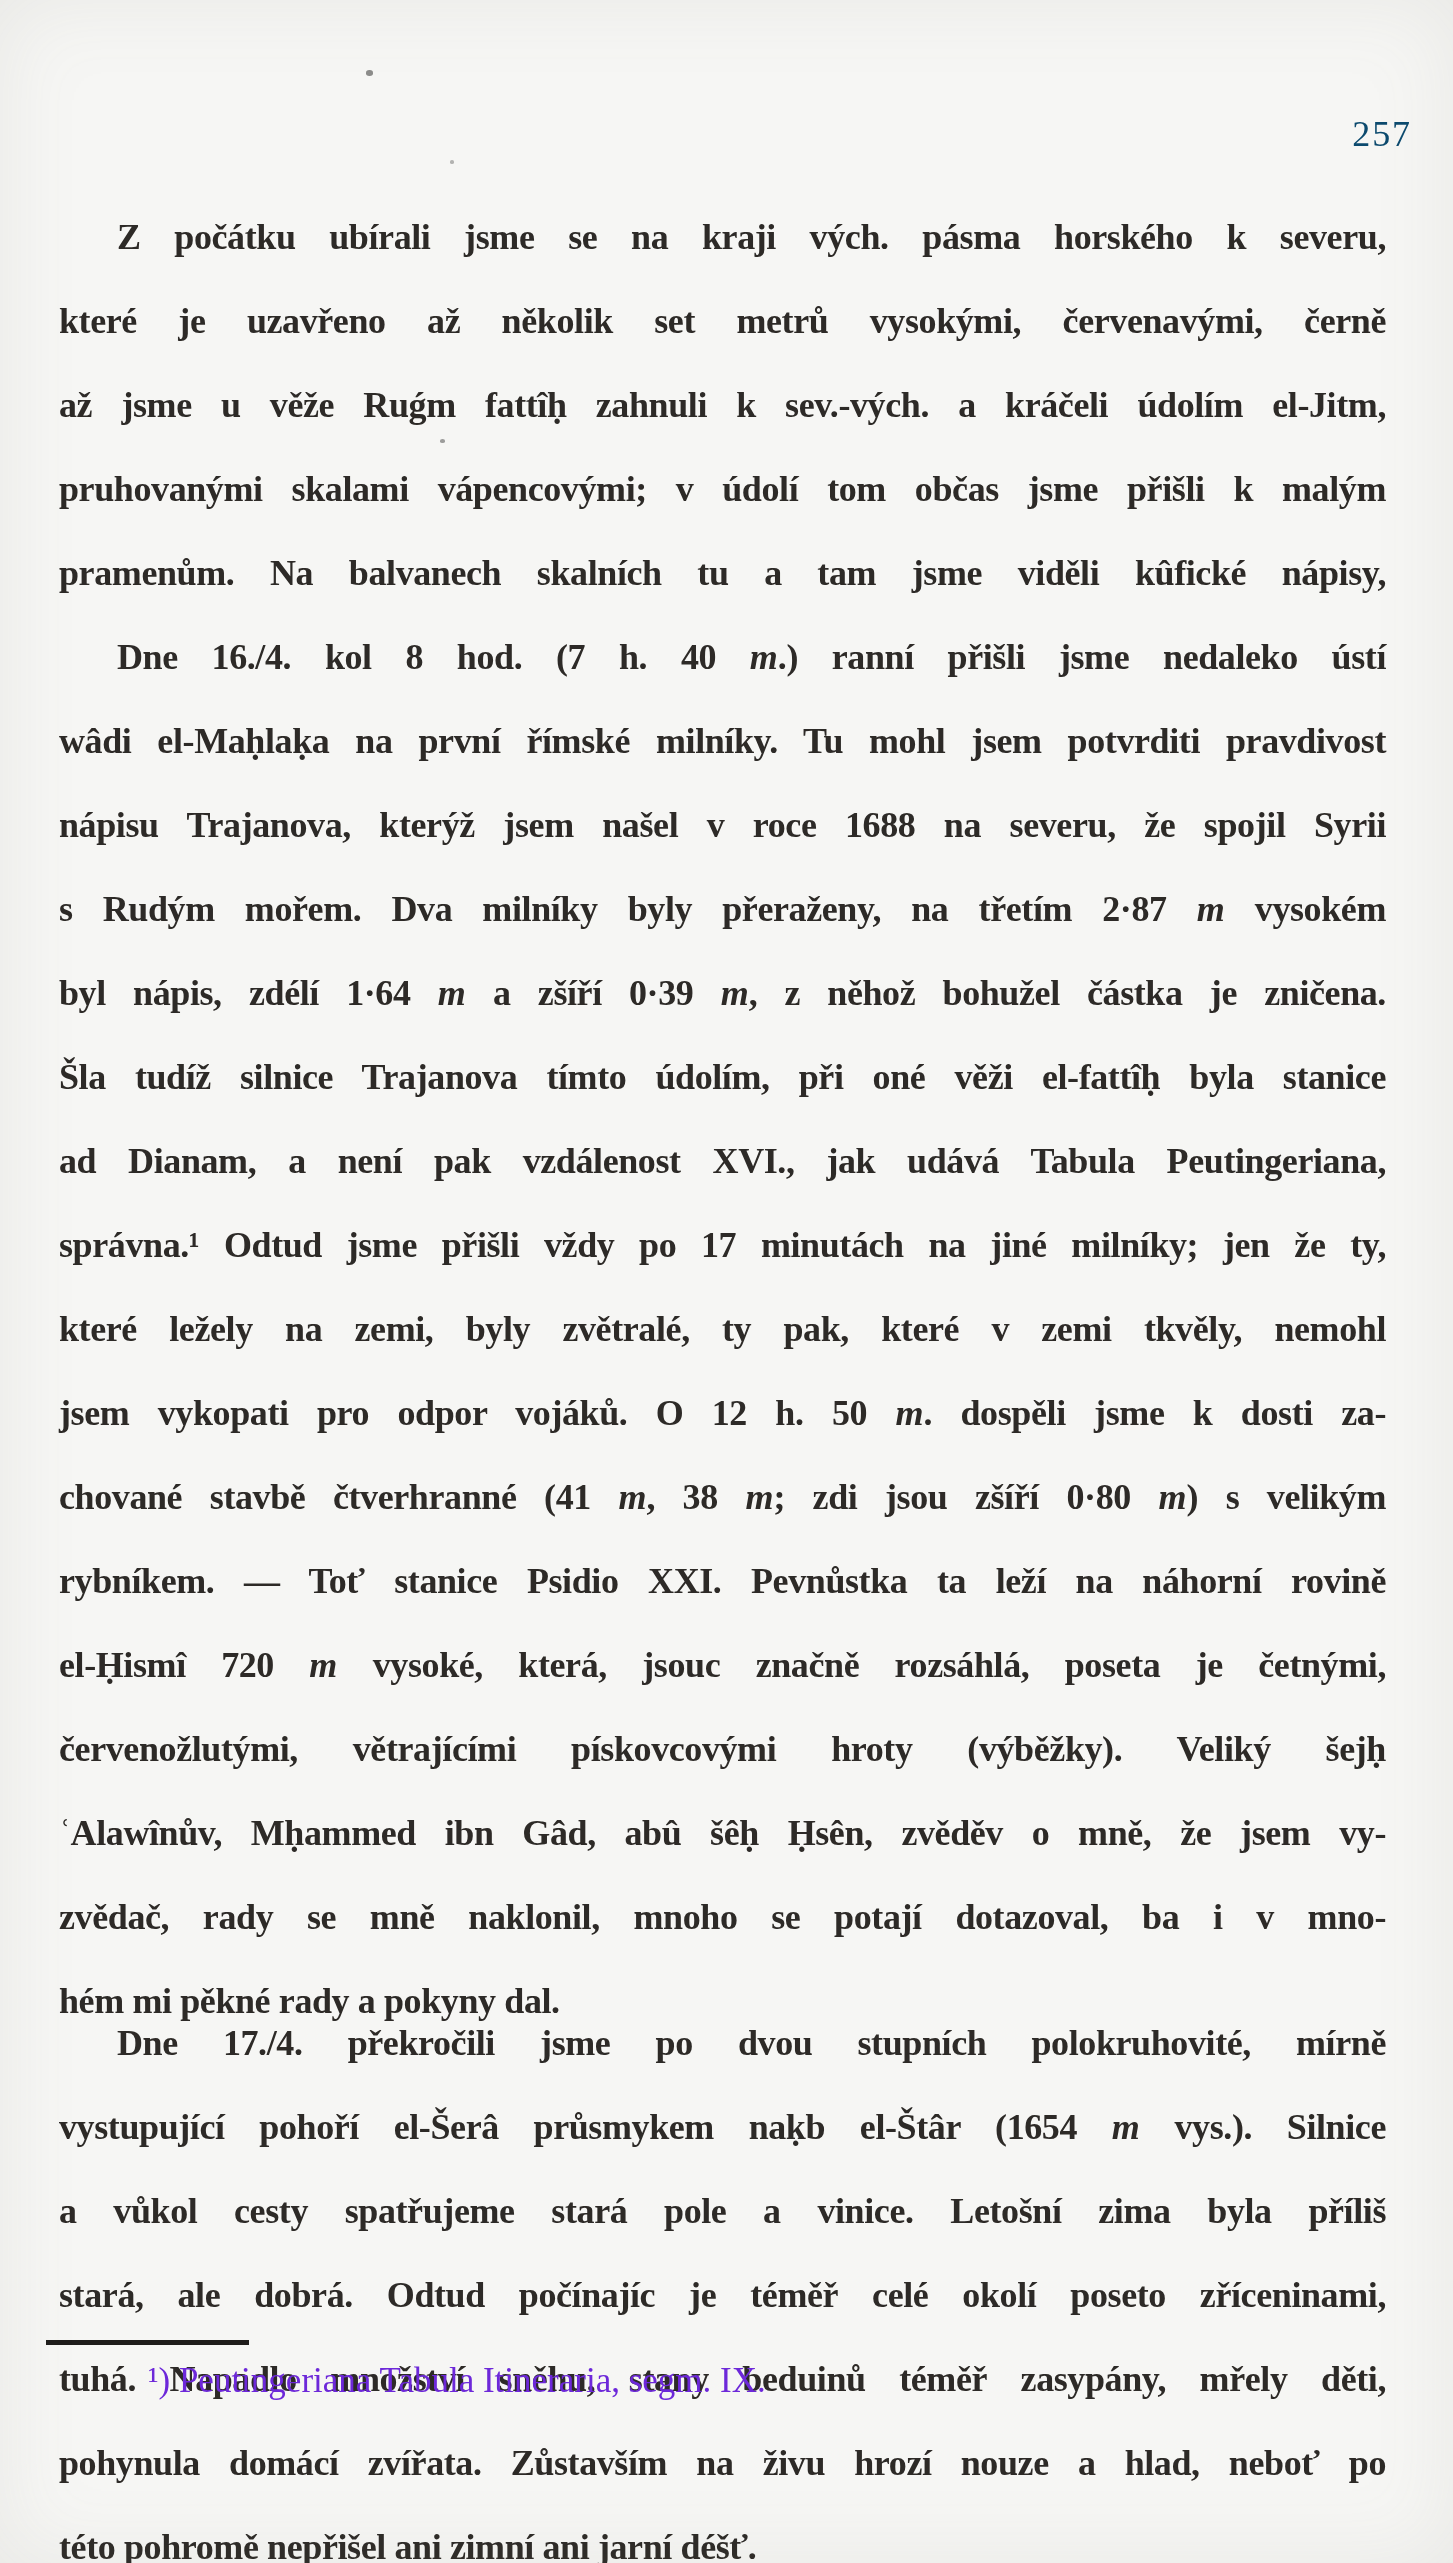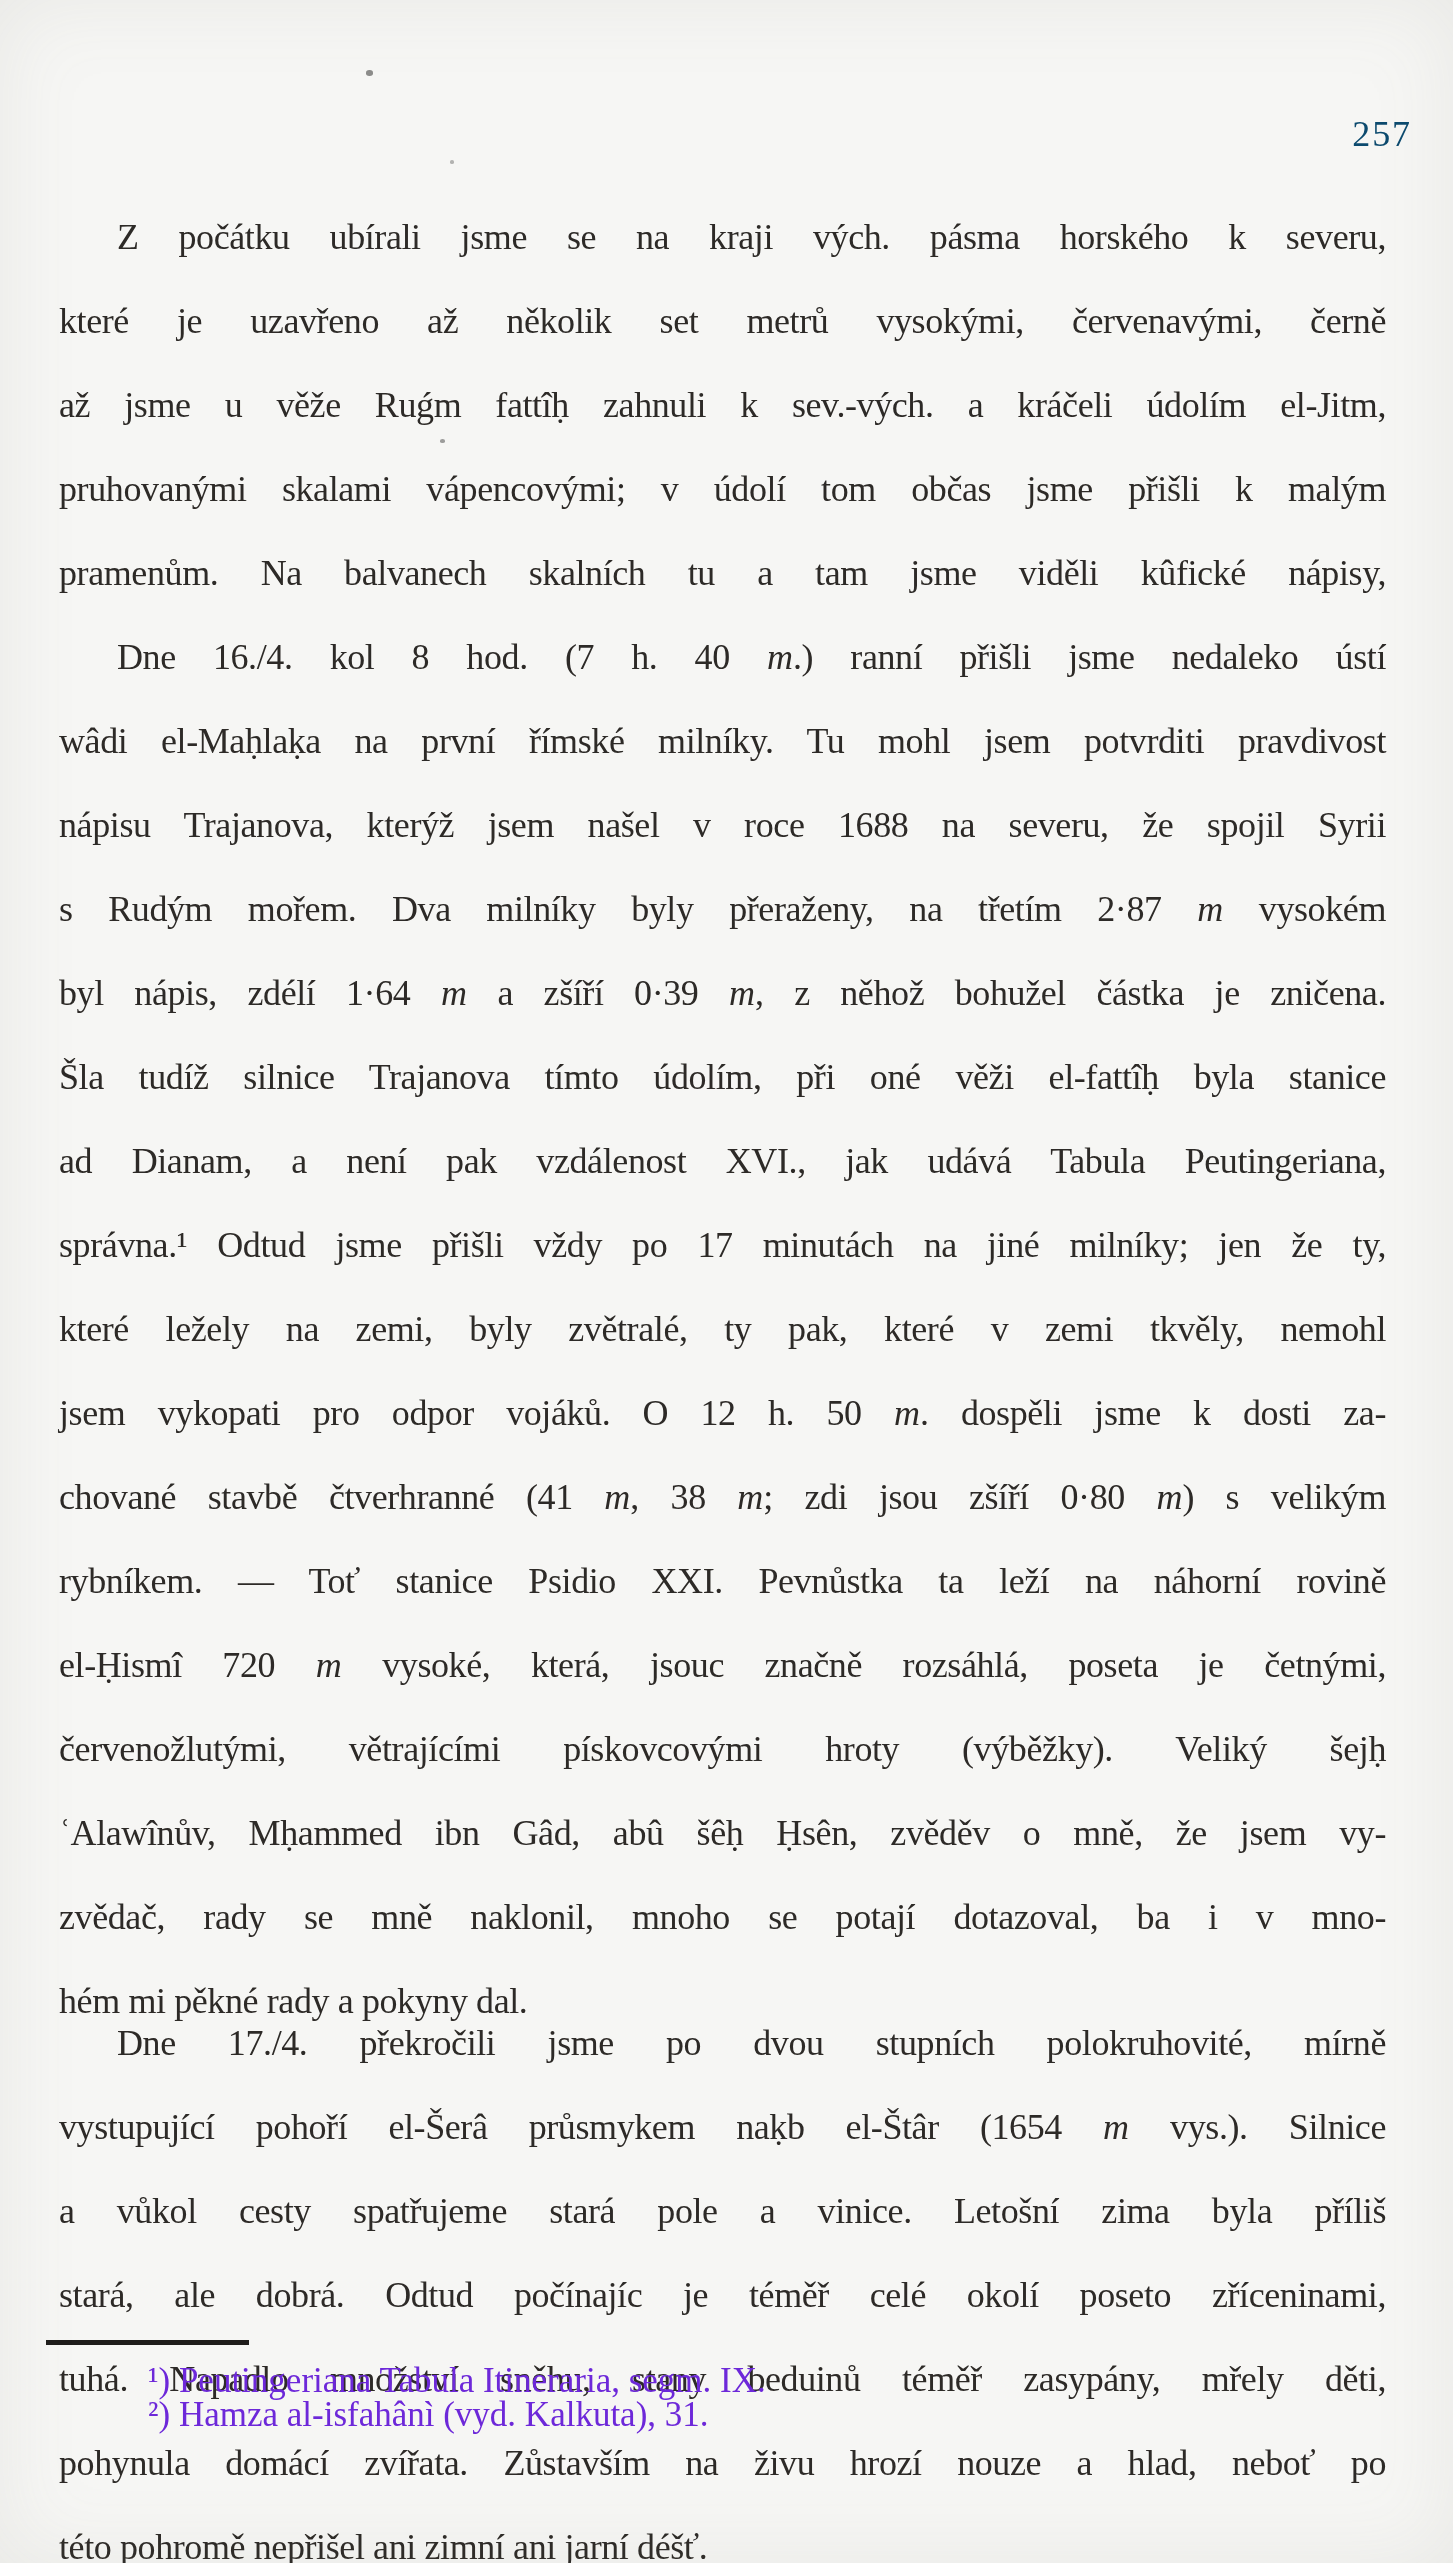--- a/index.html
+++ b/index.html
@@ -37,20 +37,21 @@
     left:59px;
     top:216px;
     width:1327px;
     font-size:36px;
     line-height:42px;
     letter-spacing:-0.4px;
   }
   .line{
     white-space:normal;
     text-align:left;
+    font-weight:bold;
   }
   .line.j{
     text-align:justify;
     text-align-last:justify;
   }
   .line.j::after{
     content:"";
     display:inline-block;
     width:100%;
     height:0;
@@ -120,20 +121,19 @@
       <div class="line j">stará, ale dobrá. Odtud počínajíc je téměř celé okolí poseto zříceninami,</div>
       <div class="line j">tuhá. Napadlo množství sněhu, stany beduinů téměř zasypány, mřely děti,</div>
       <div class="line j">pohynula domácí zvířata. Zůstavším na živu hrozí nouze a hlad, neboť po</div>
       <div class="line">této pohromě nepřišel ani zimní ani jarní déšť.</div>
     </div>
 
   <div class="fn-rule"></div>
 
   <div class="footnotes">
     <div class="fn">¹) Peutingeriana Tabula Itineraria, segm. IX.</div>
-    <div class="fn">²) Hamza al-isfahânì (vyd. Kalkuta), 31.</div>
   </div>
 
   <div class="speck s1"></div>
   <div class="speck s2"></div>
   <div class="speck s3"></div>
 </div>
 
 
 </body></html>

